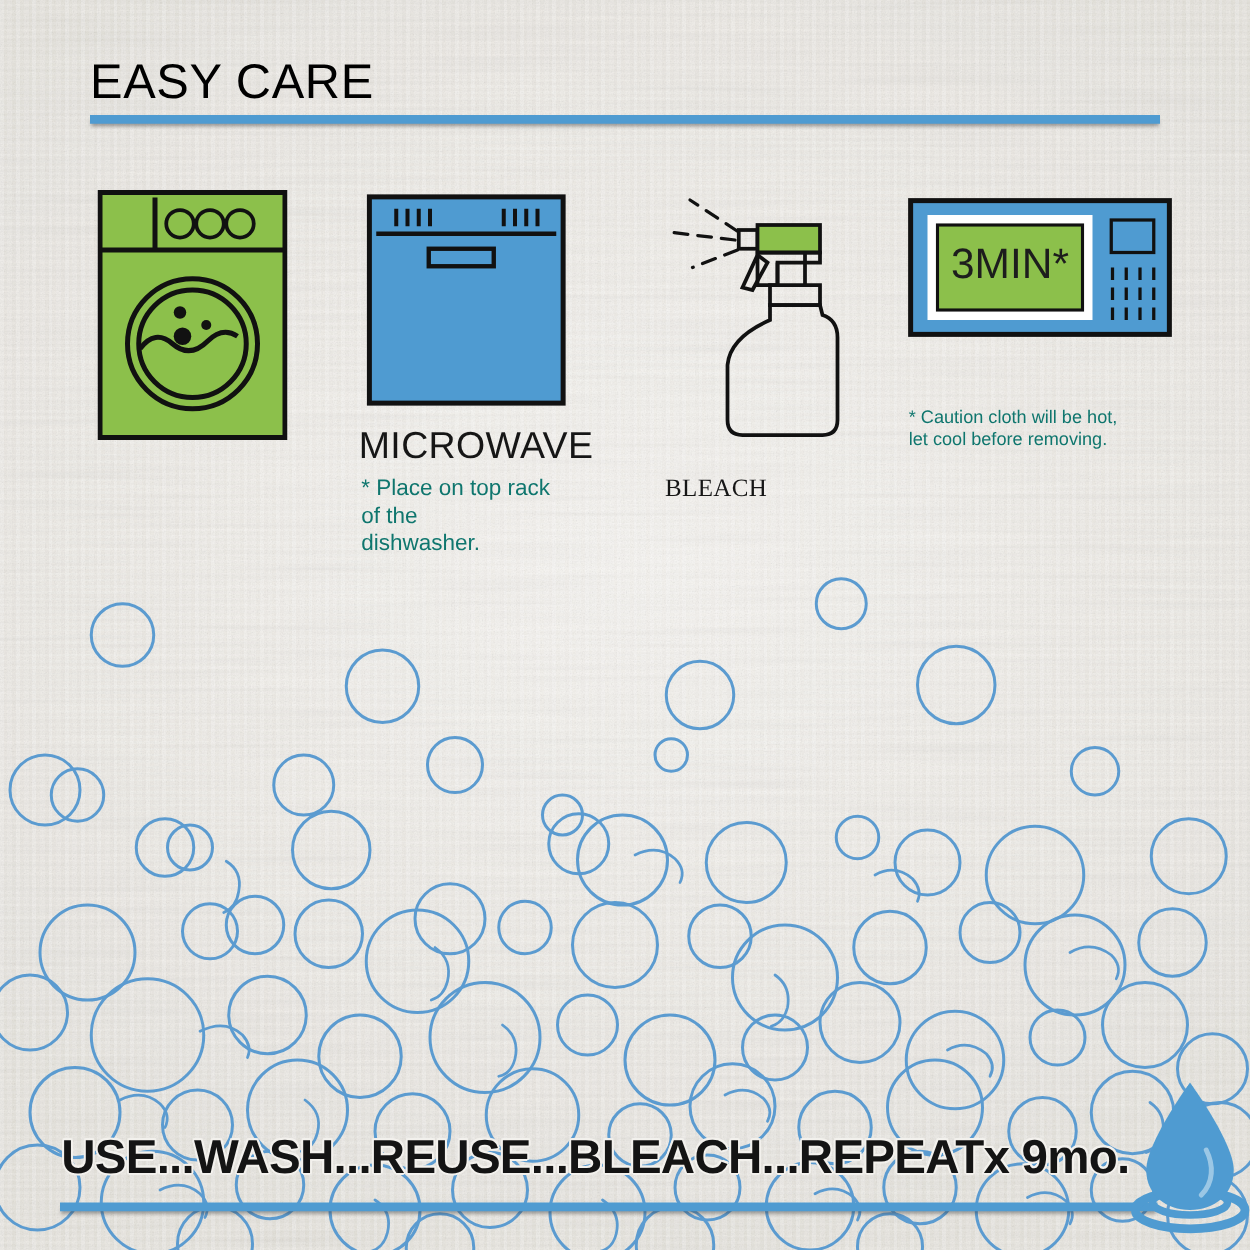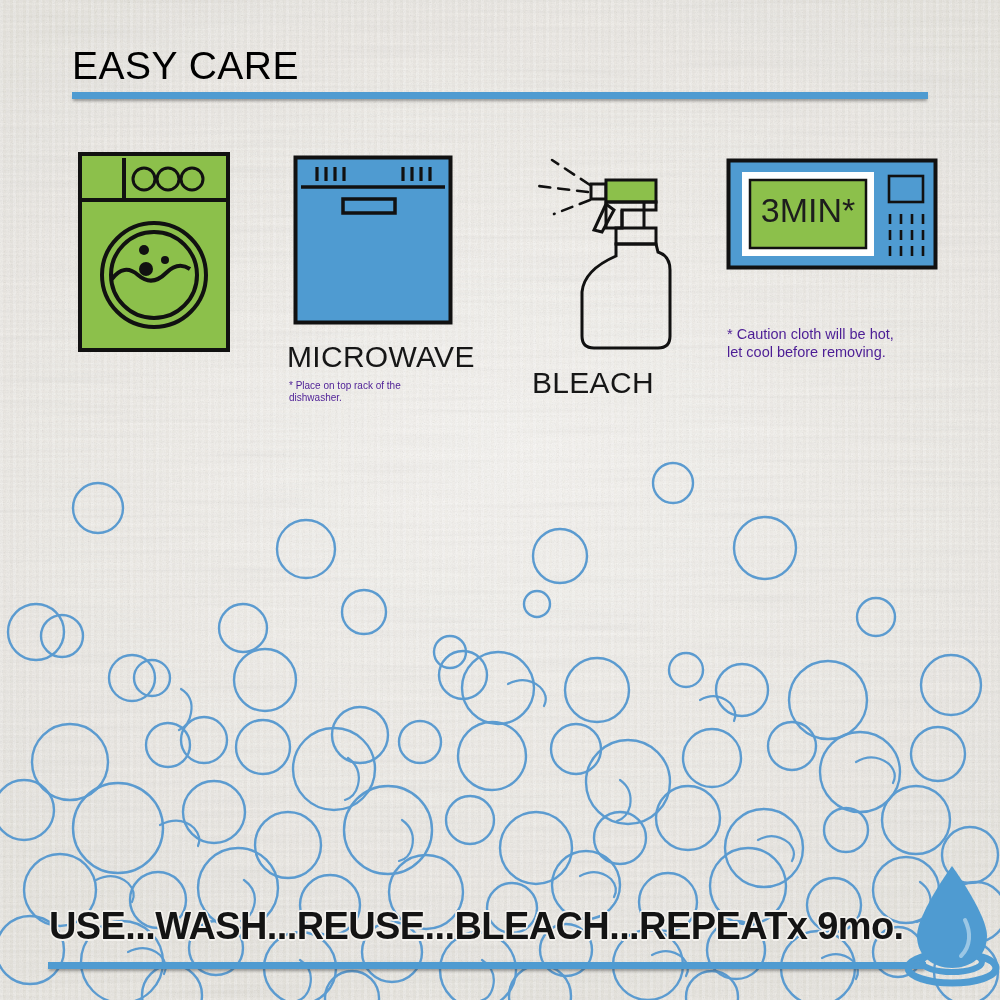--- a/index.html
+++ b/index.html
@@ -55,37 +55,37 @@
 
   
   .panel { position:absolute; }
 
   .label {
     color:#161616; font-weight:400;
     letter-spacing:.3px; line-height:1.06;
     white-space:pre-line;
   }
   .caption {
-    color:#4c1d95; font-weight:400;
+    color:#0f766e; font-weight:400;
     line-height:1.22;
     white-space:pre-line;
   }
 
   
   #p-wash { left:78px; top:152px; }
   #p-wash .label { position:absolute; left:0; top:218px; font-size:30px; }
 
   
   #p-dish { left:293px; top:155px; }
   #p-dish .label { position:absolute; left:-6px; top:186px; font-size:30px; }
-  #p-dish .caption { position:absolute; left:-4px; top:225px; font-size:10px; }
+  #p-dish .caption { position:absolute; left:-4px; top:225px; font-size:18px; }
 
   
   #p-bleach { left:532px; top:152px; }
-  #p-bleach .label { position:absolute; left:0px; top:215px; font-size:30px; }
+  #p-bleach .label { position:absolute; left:0px; top:229px; font-size:20px;font-family:Liberation Serif, serif; }
   #p-bleach .caption { position:absolute; left:1px; top:252px; font-size:15px; }
 
   
   #p-micro { left:726px; top:158px; }
   #p-micro .label { position:absolute; left:0px; top:130px; font-size:30px; }
   #p-micro .caption { position:absolute; left:1px; top:168px; font-size:14.5px; }
 
   
   .tagline {
     position:absolute; left:49px; top:905px;

